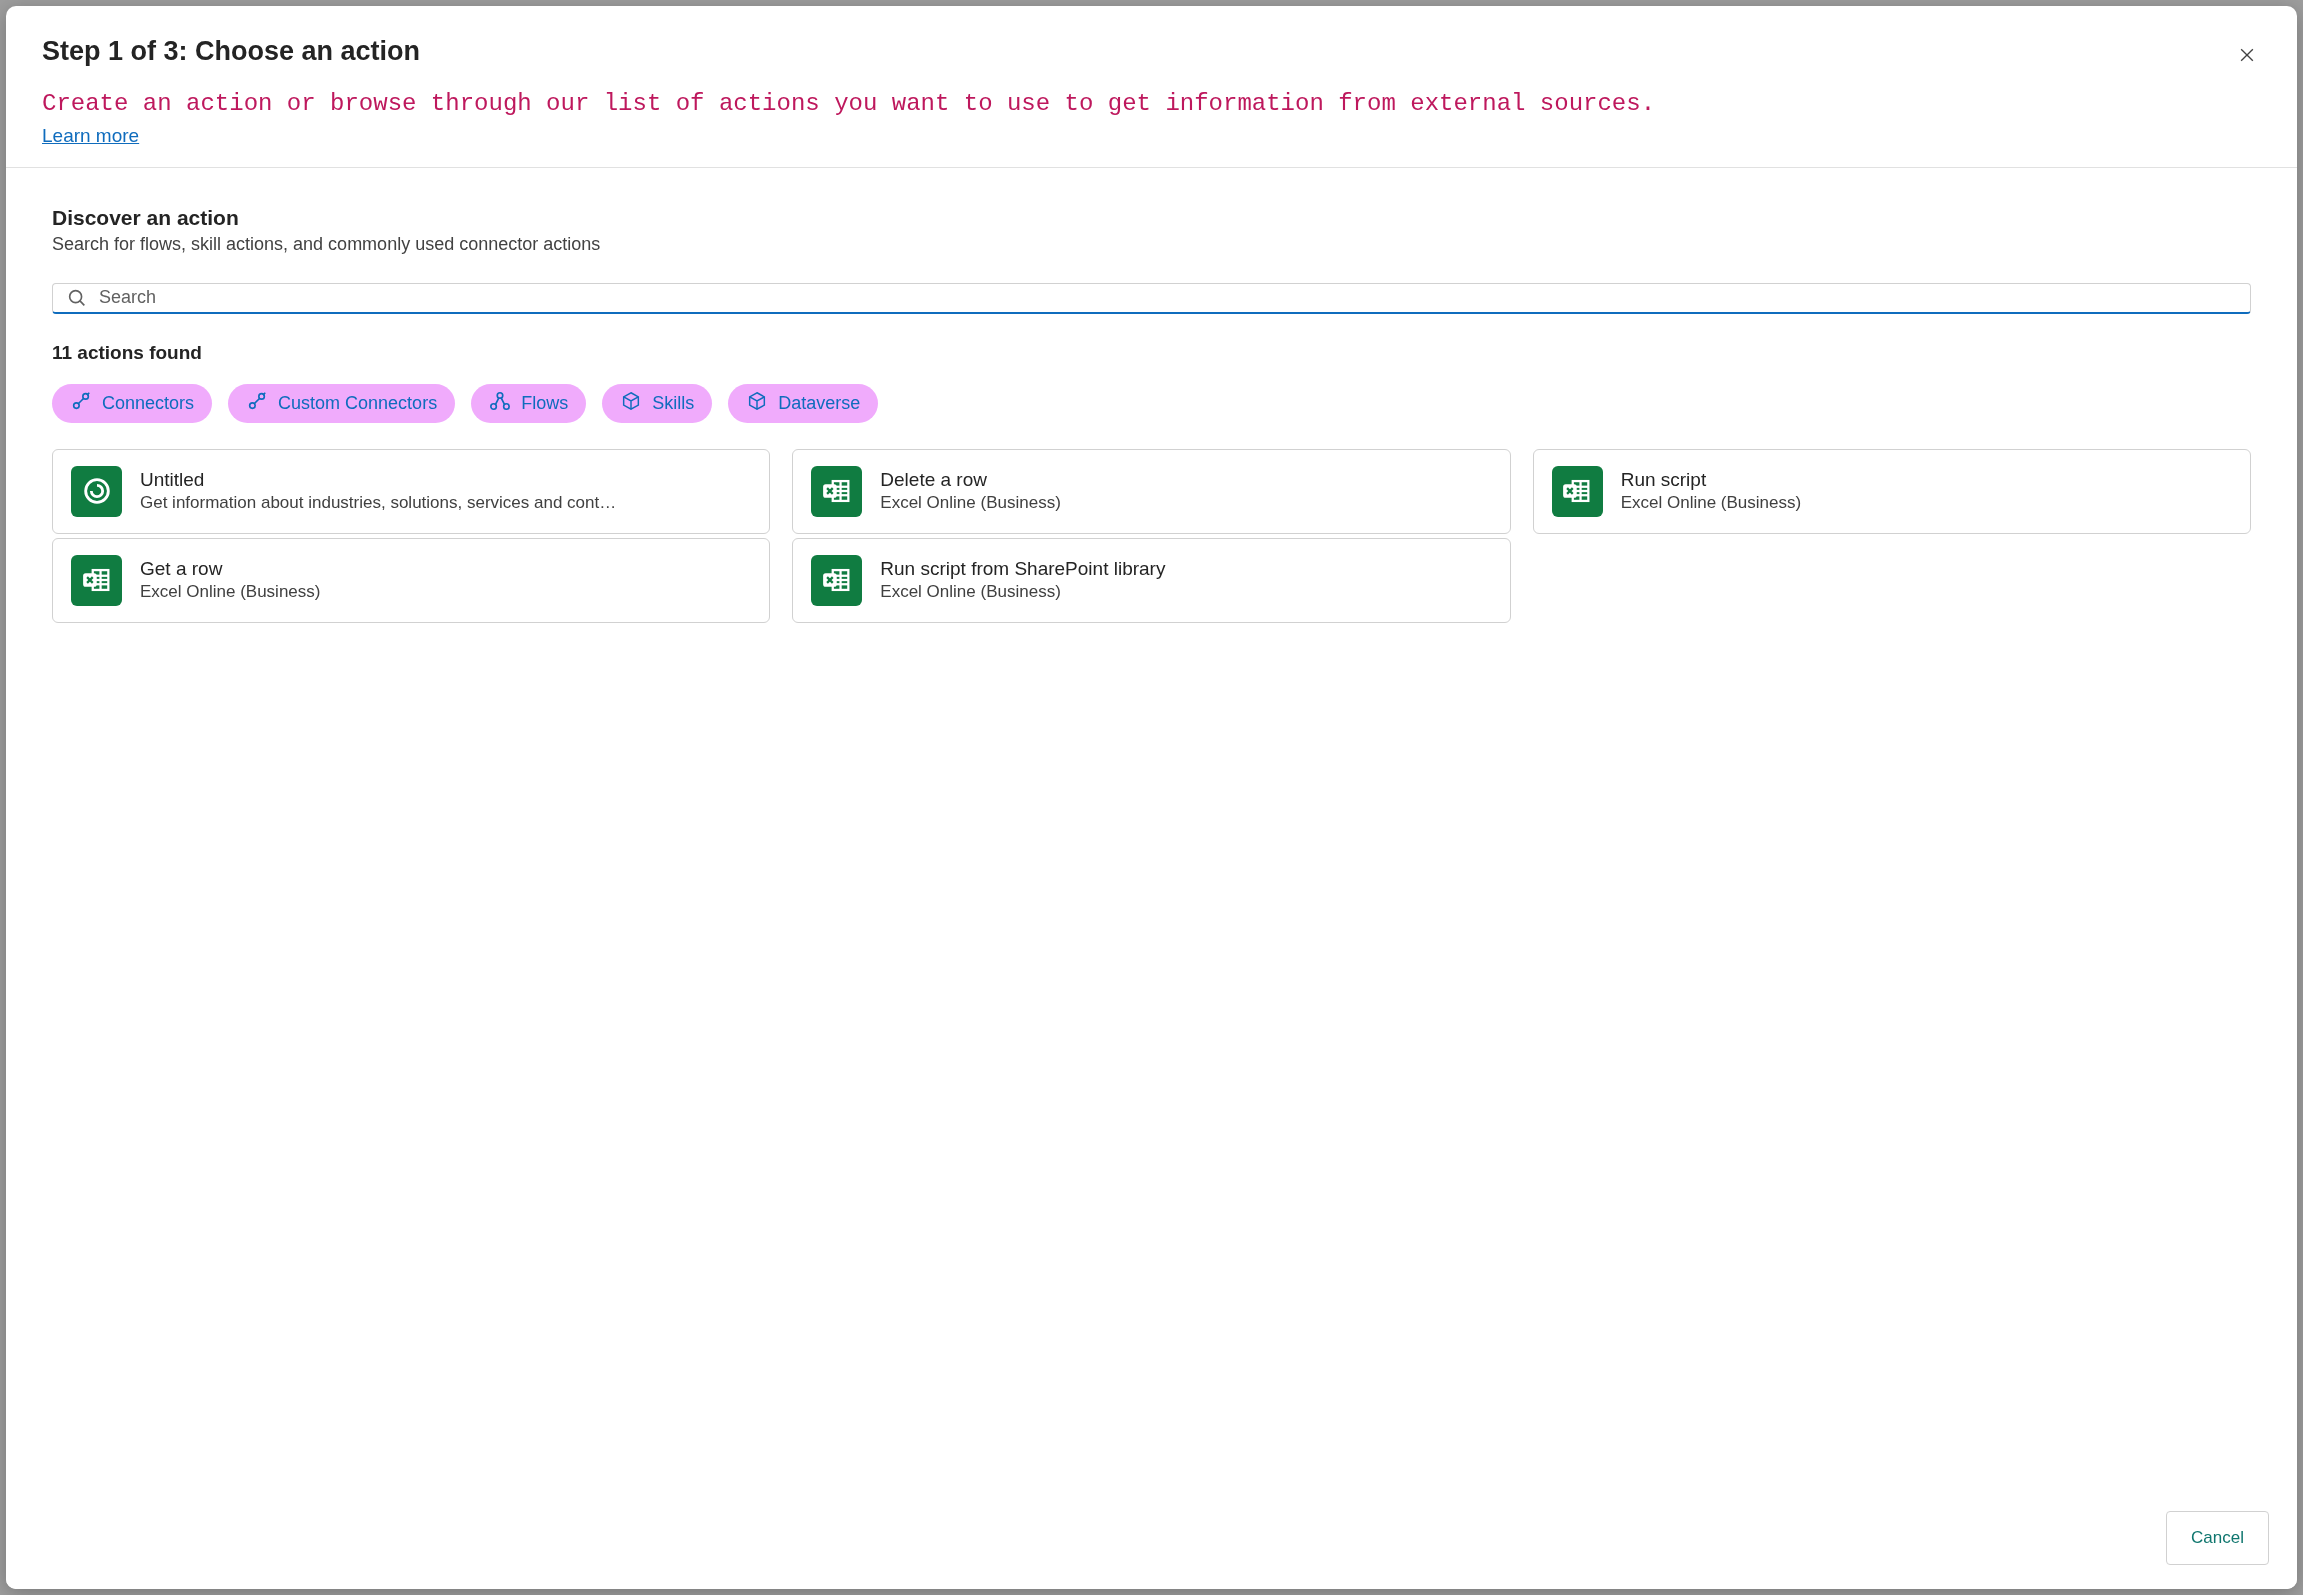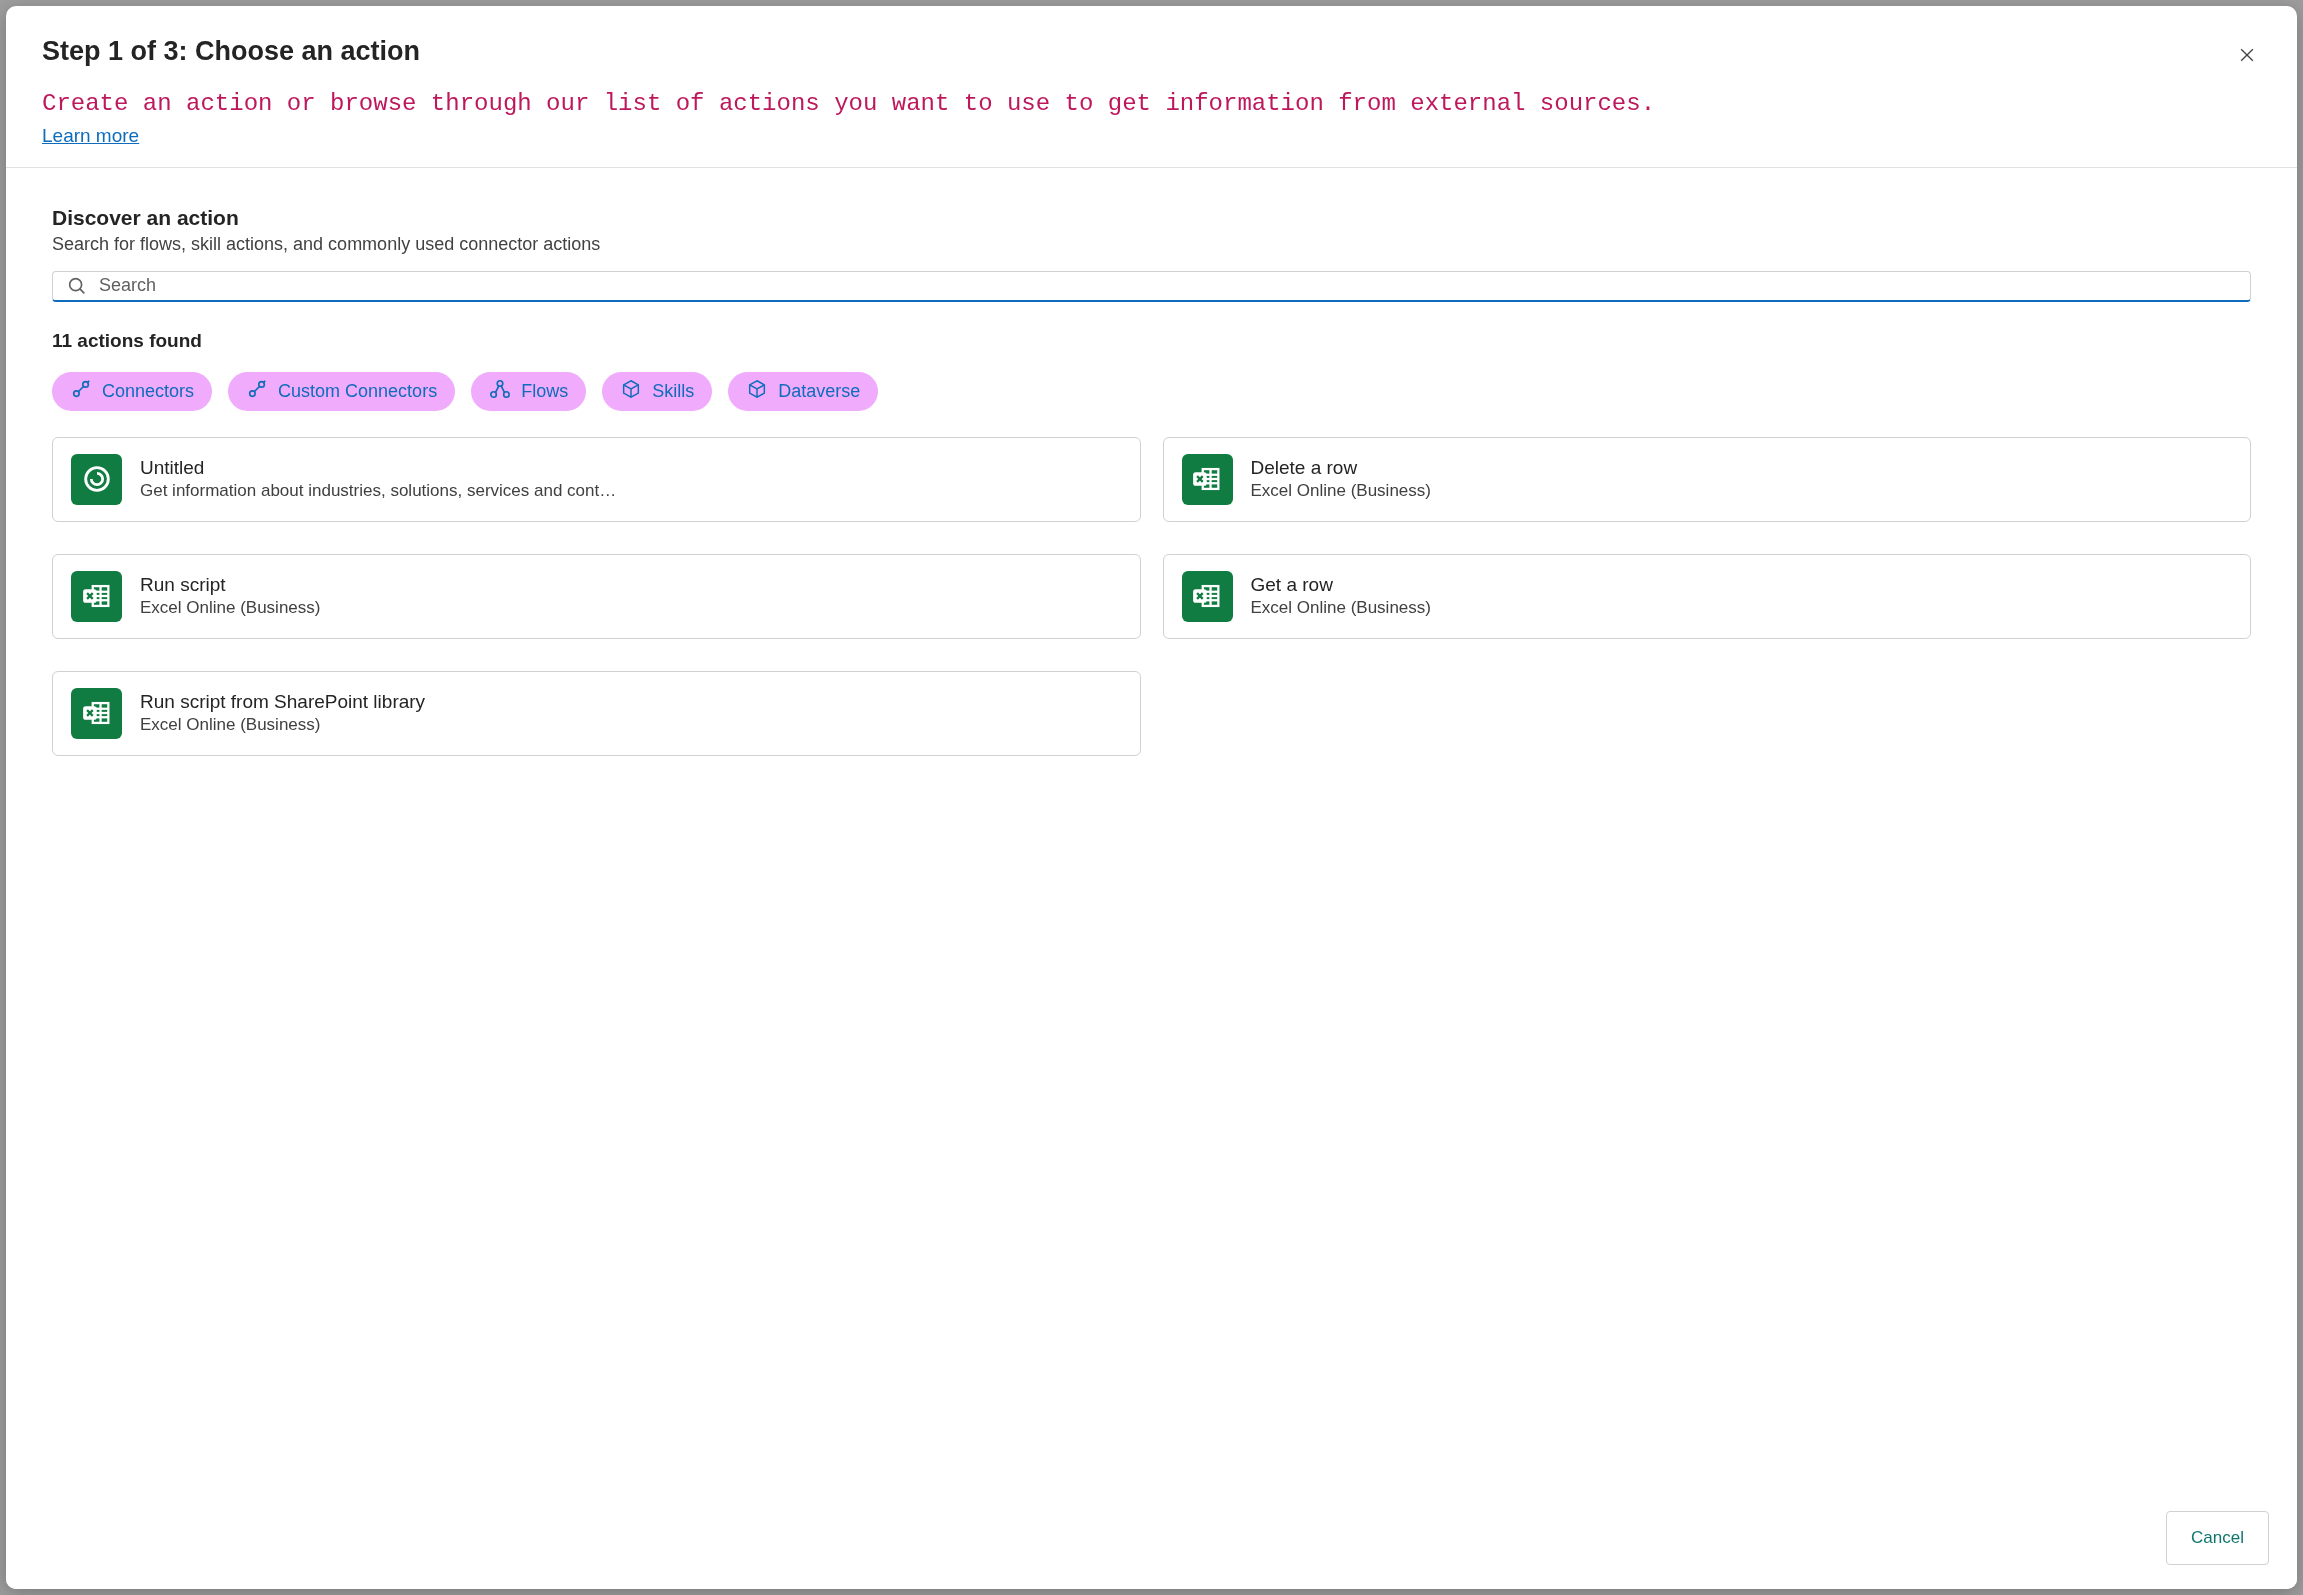--- a/index.html
+++ b/index.html
@@ -71,21 +71,21 @@
   }
   .discover-title {
     font-size: 21px;
     font-weight: 600;
     color: #242424;
     margin-bottom: 4px;
   }
   .discover-desc {
     font-size: 18px;
     color: #424242;
-    margin-bottom: 16px;
+    margin-bottom: 28px;
   }
   .search-wrap {
     position: relative;
     margin-bottom: 28px;
   }
   .search-wrap svg {
     position: absolute;
     left: 14px;
     top: 50%;
     transform: translateY(-50%);
@@ -131,22 +131,22 @@
     font-size: 18px;
     font-weight: 400;
     border: none;
     cursor: pointer;
     white-space: nowrap;
   }
   .pill svg { width: 22px; height: 22px; flex-shrink: 0; }
 
   .cards {
     display: grid;
-    grid-template-columns: 1fr 1fr;
-    gap: 32px 22px;
+    grid-template-columns: 1fr 1fr 1fr;
+    gap: 4px 22px;
   }
   .card {
     border: 1px solid #d1d1d1;
     border-radius: 6px;
     padding: 14px 18px;
     display: flex;
     gap: 18px;
     align-items: center;
     cursor: pointer;
     background: #fff;

